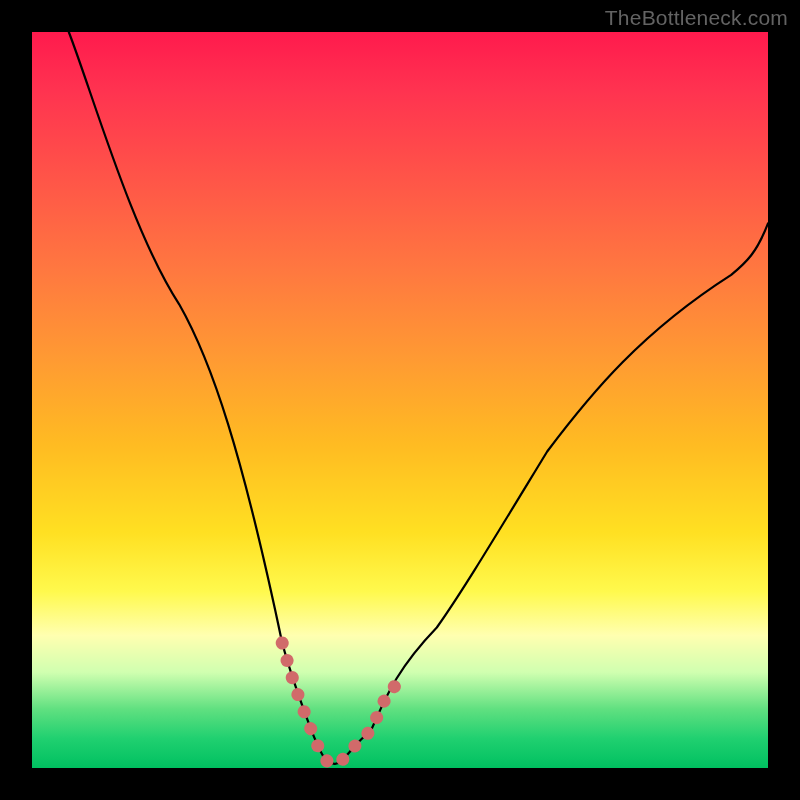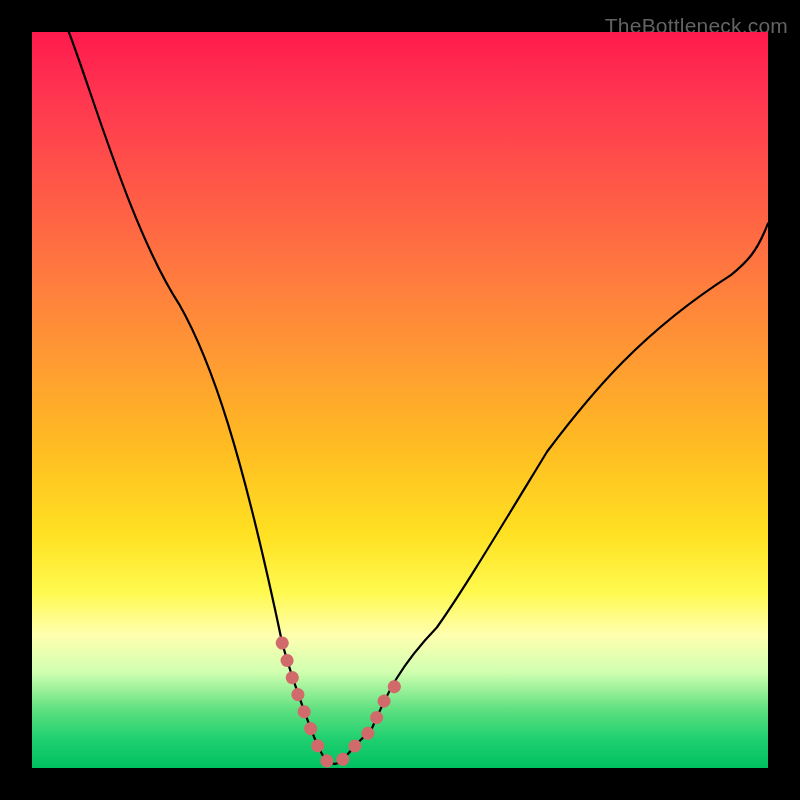--- a/index.html
+++ b/index.html
@@ -37,21 +37,21 @@
       #fff94d 76%,
       #ffffb0 82%,
       #d0ffb0 87%,
       #60e080 92%,
       #20d070 96%,
       #00c060 100%
     );
   }
   .attrib {
     position: absolute;
-    top: 14px;
+    top: 6px;
     right: 12px;
     color: #636363;
     font-size: 21px;
     font-weight: 500;
     letter-spacing: 0.2px;
   }
   svg.curve {
     position: absolute;
     left: 0;
     top: 0;

